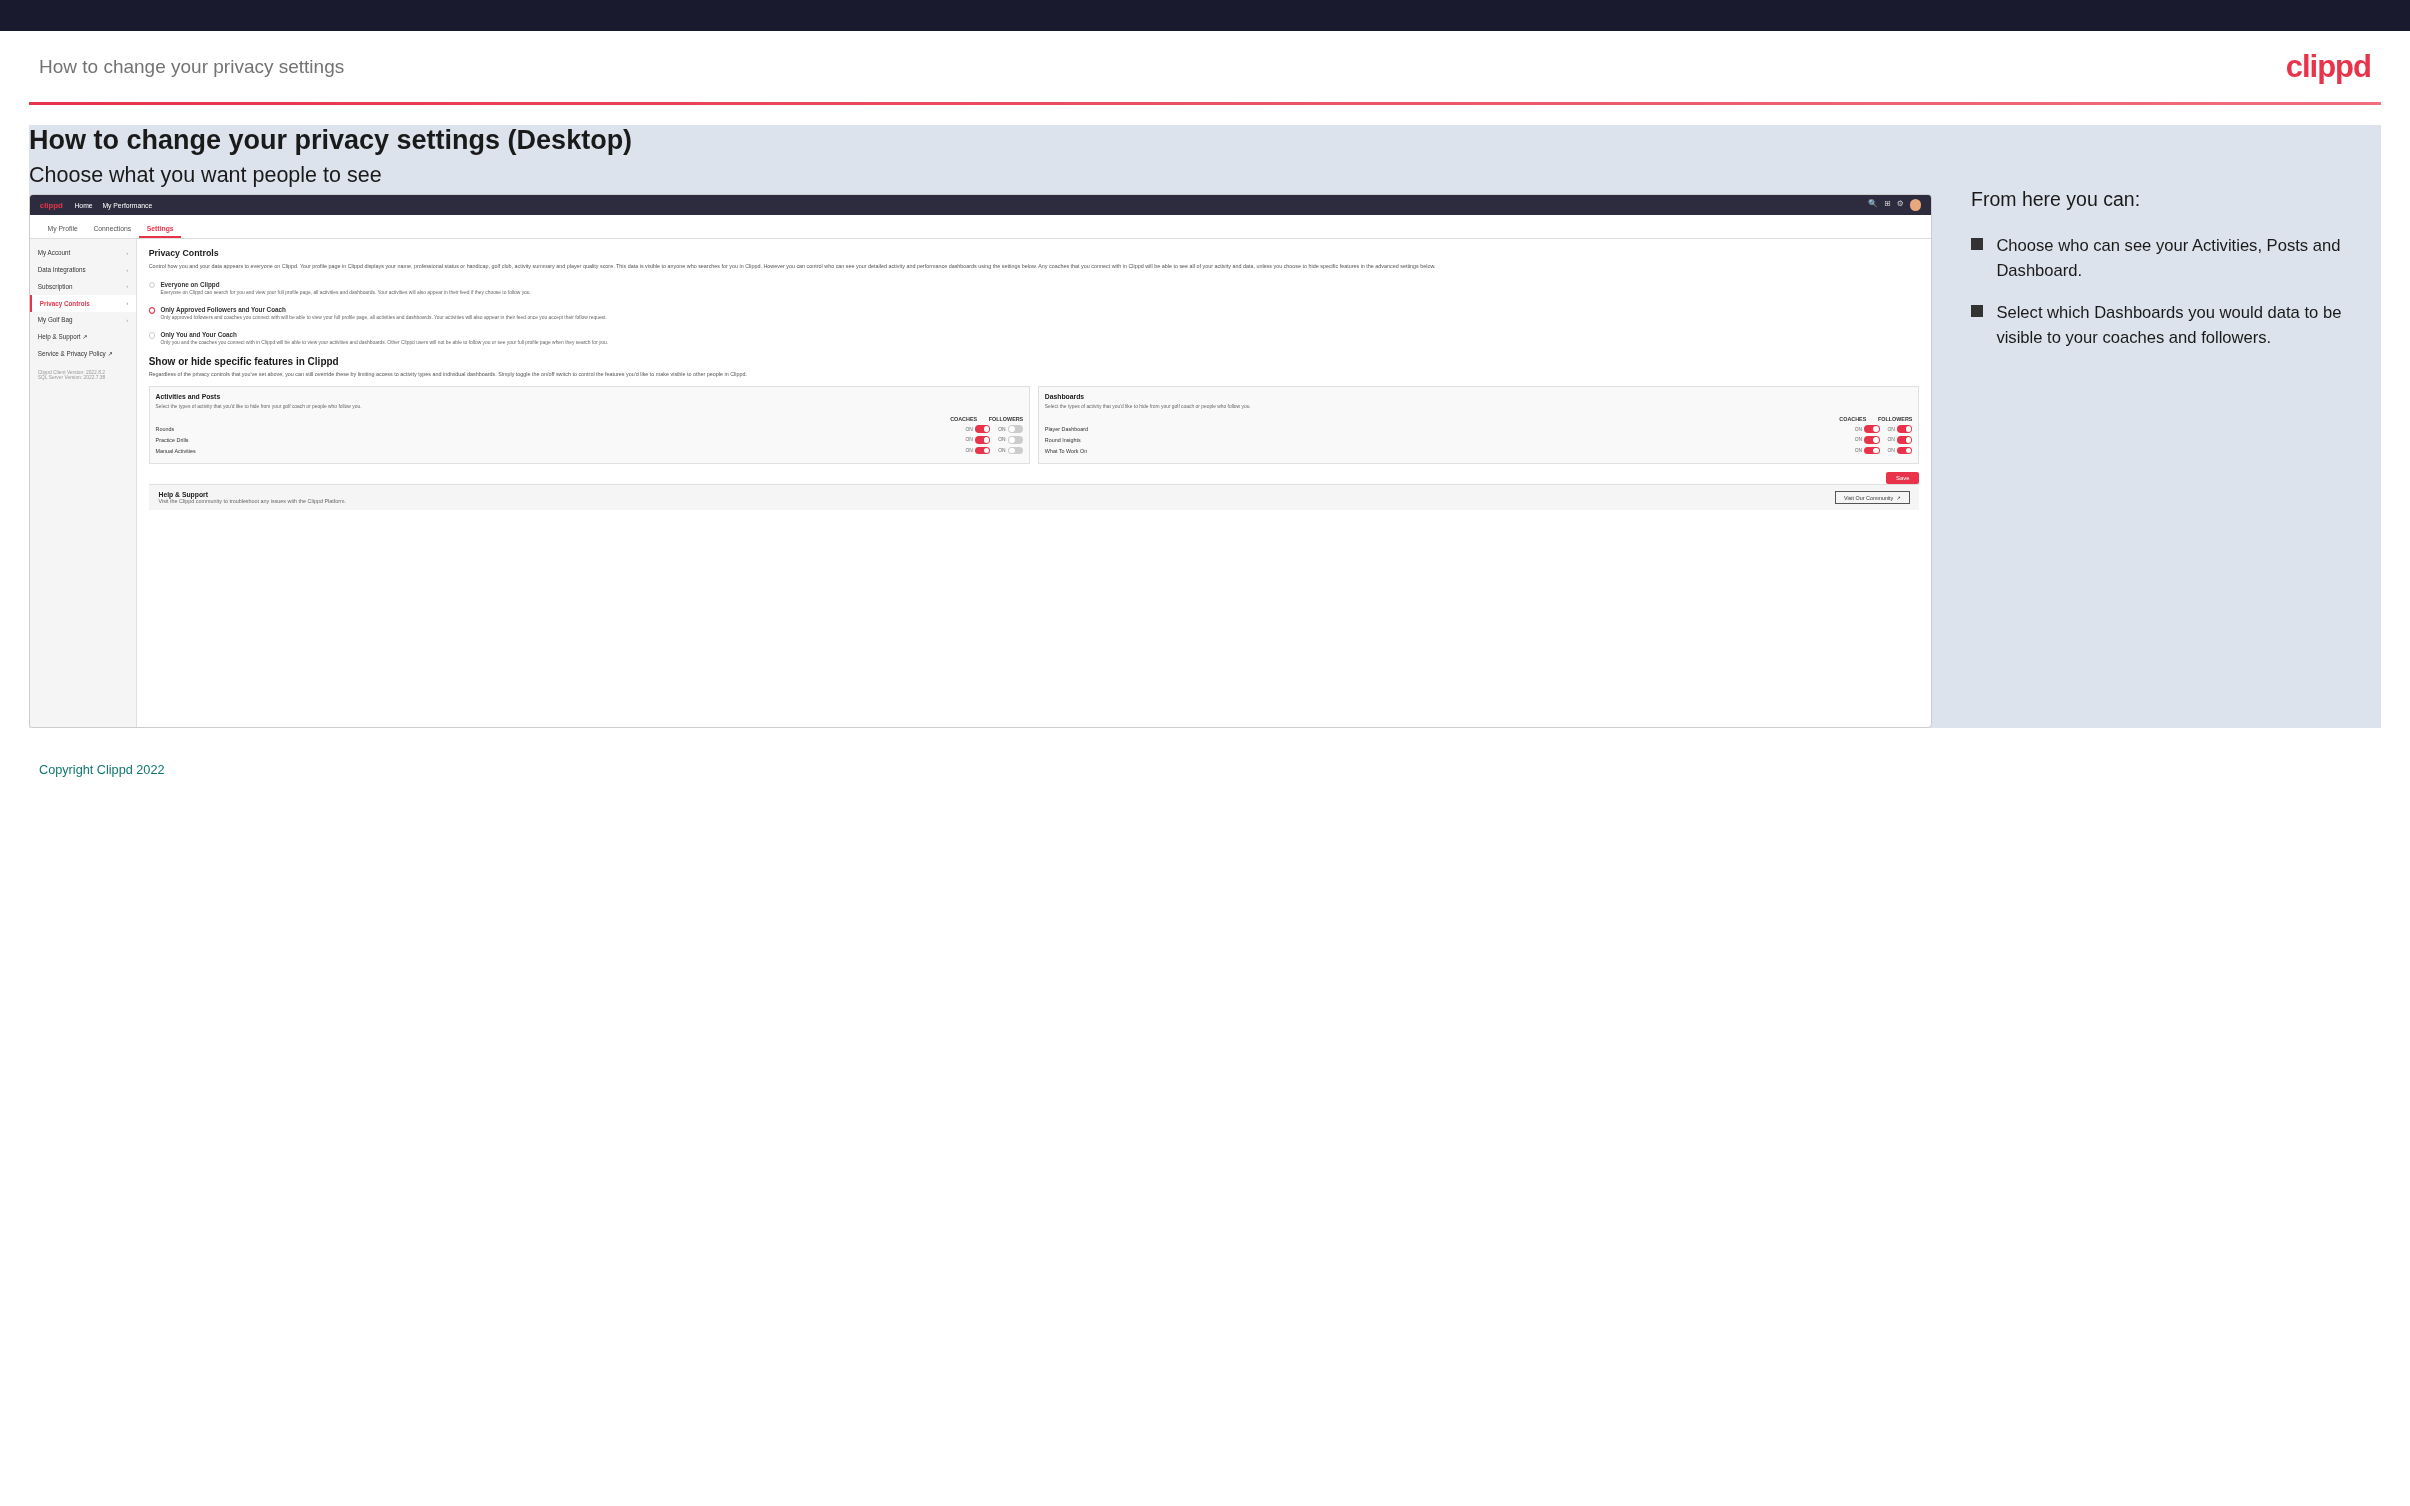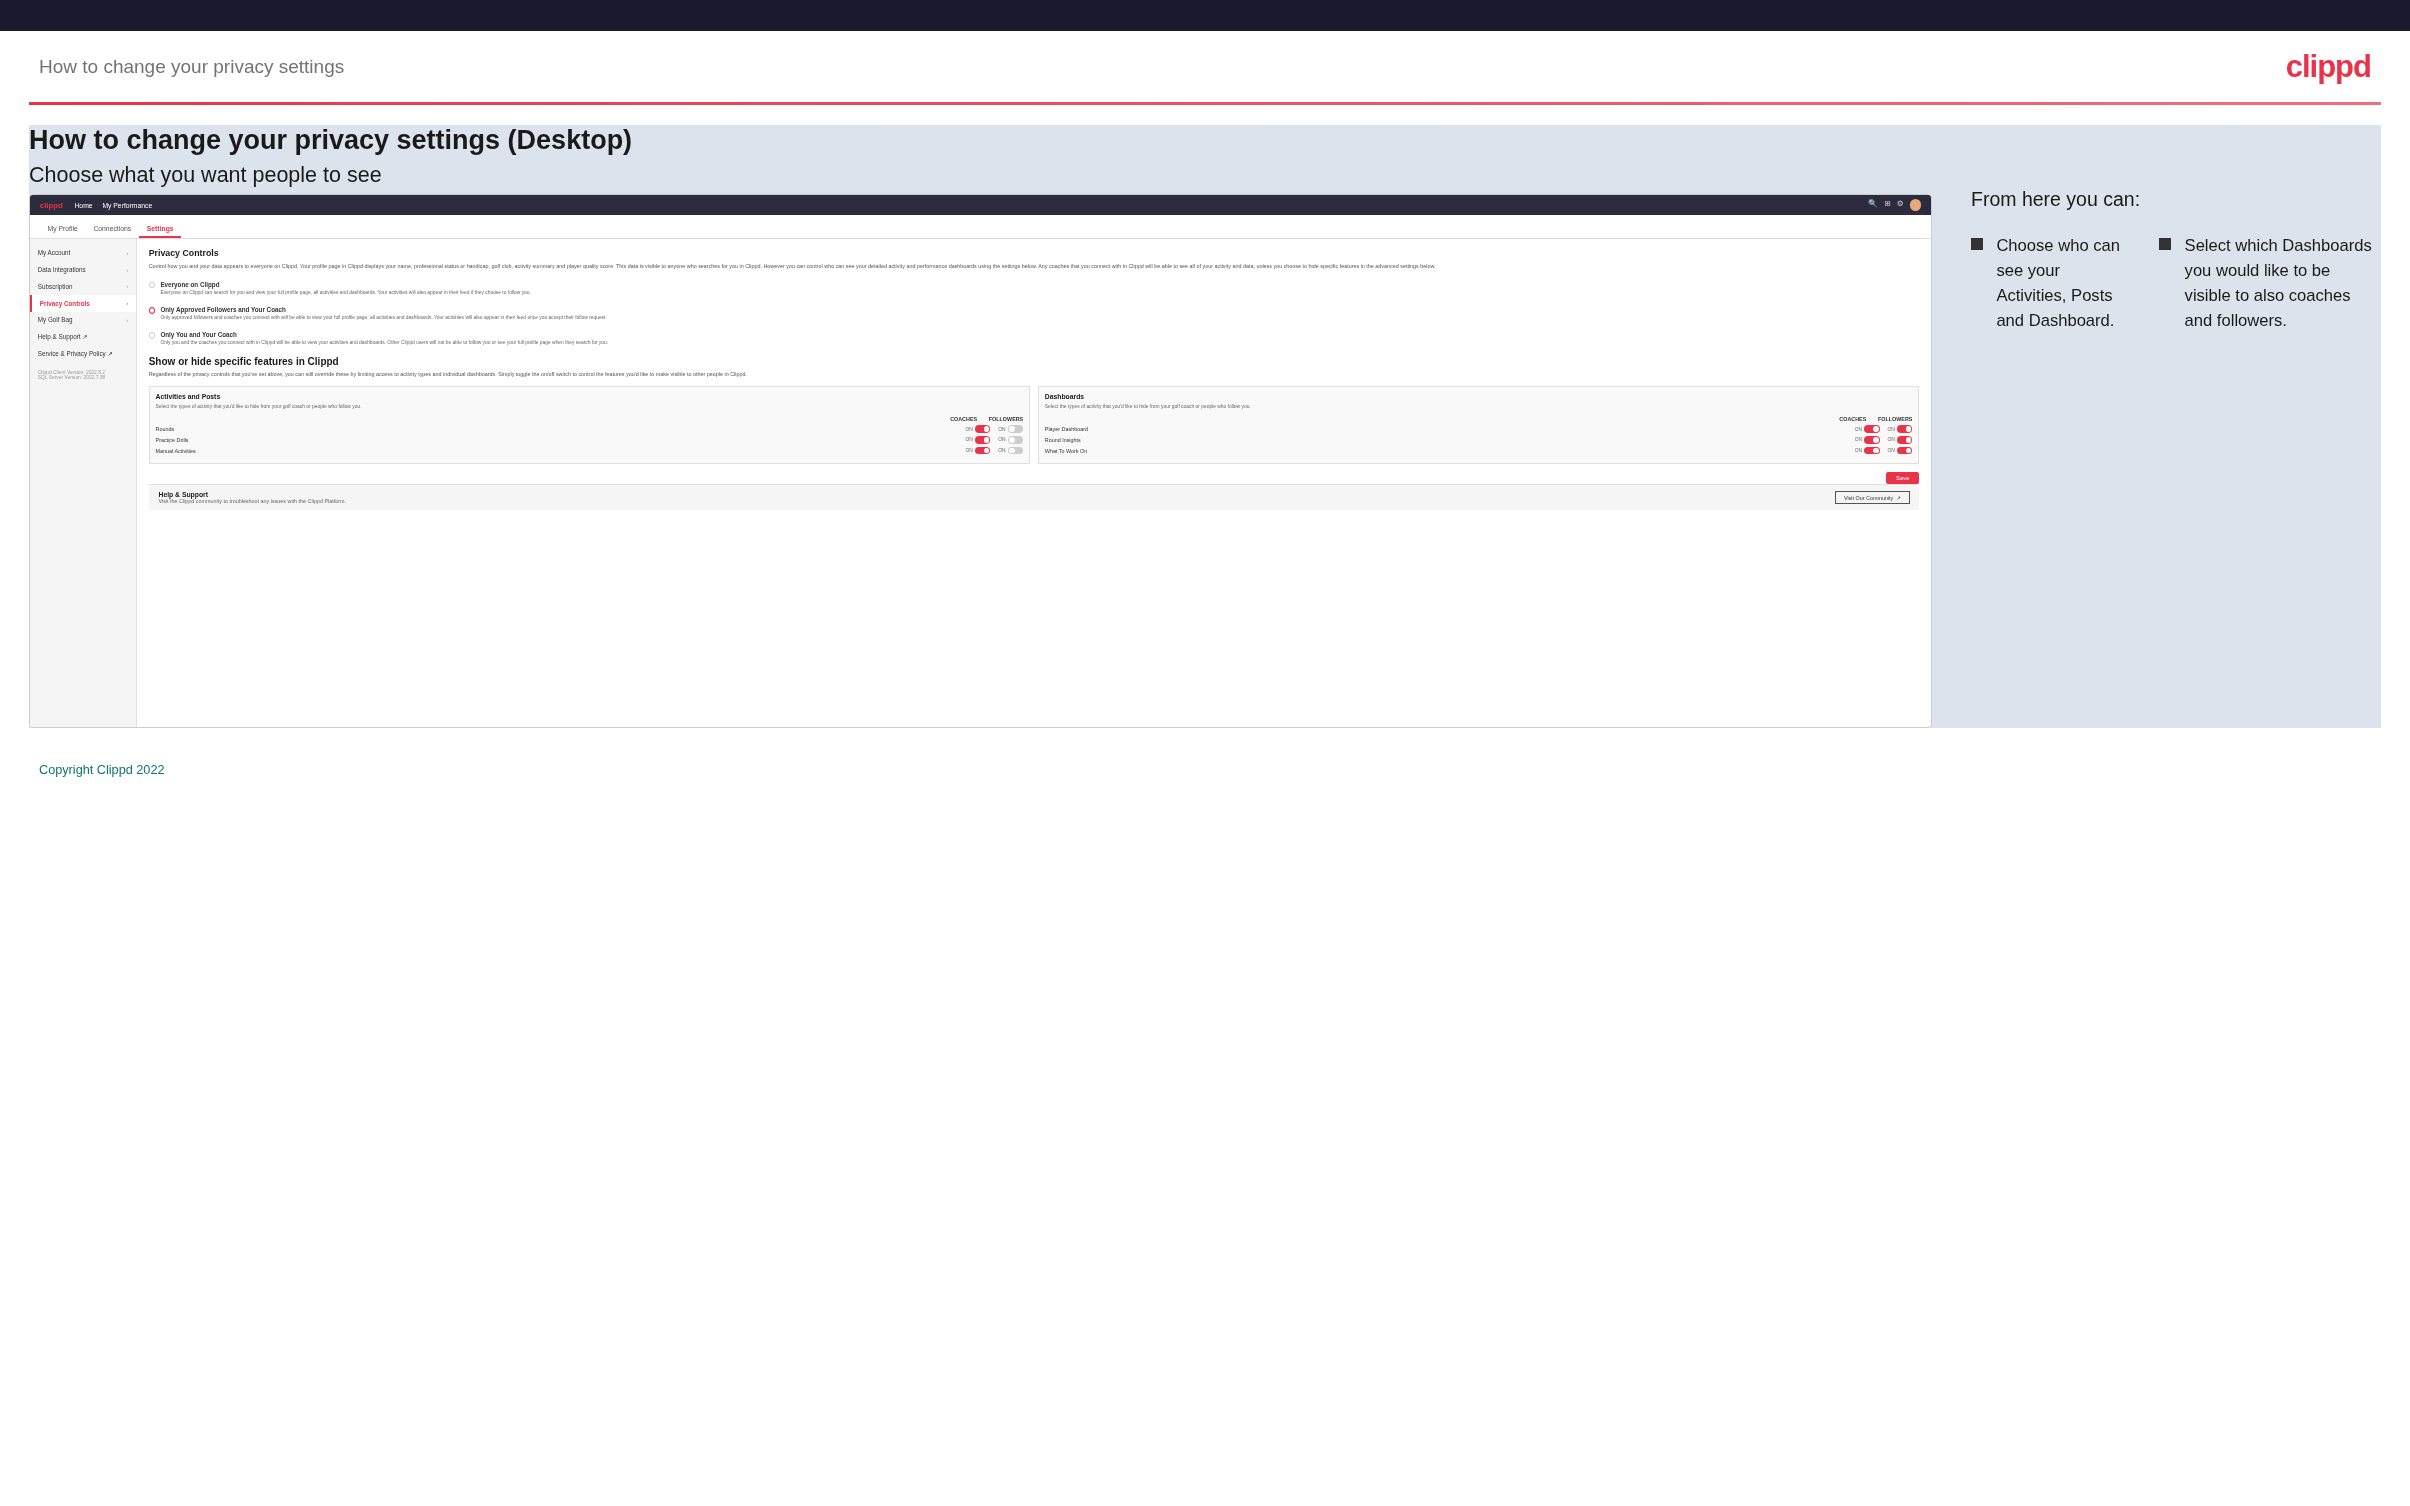--- a/index.html
+++ b/index.html
@@ -390,22 +390,22 @@
       font-size: 19.5px;
       font-weight: 500;
       color: #1a1a1a;
       margin-bottom: 23.4px;
       margin-top: 44px;
     }
 
     .bullet-list {
       list-style: none;
       display: flex;
-      flex-direction: row;
-      gap: 29px;
+      flex-direction: column;
+      gap: 17px;
     }
 
     .bullet-item {
       display: flex;
       align-items: flex-start;
       gap: 13.7px;
     }
 
     .bullet-square {
       width: 11.7px;
@@ -678,21 +678,21 @@
 
   <div class="right-panel">
     <p class="from-here">From here you can:</p>
     <ul class="bullet-list">
       <li class="bullet-item">
         <div class="bullet-square"></div>
         <span class="bullet-text">Choose who can see your Activities, Posts and Dashboard.</span>
       </li>
       <li class="bullet-item">
         <div class="bullet-square"></div>
-        <span class="bullet-text">Select which Dashboards you would like to be visible to also coaches and followers.</span>
+        <span class="bullet-text">Select which Dashboards you would data to be visible to your coaches and followers.</span>
       </li>
     </ul>
   </div>
 
 </div>
 
 <div class="footer">
   <span>Copyright Clippd 2022</span>
 </div>
 

